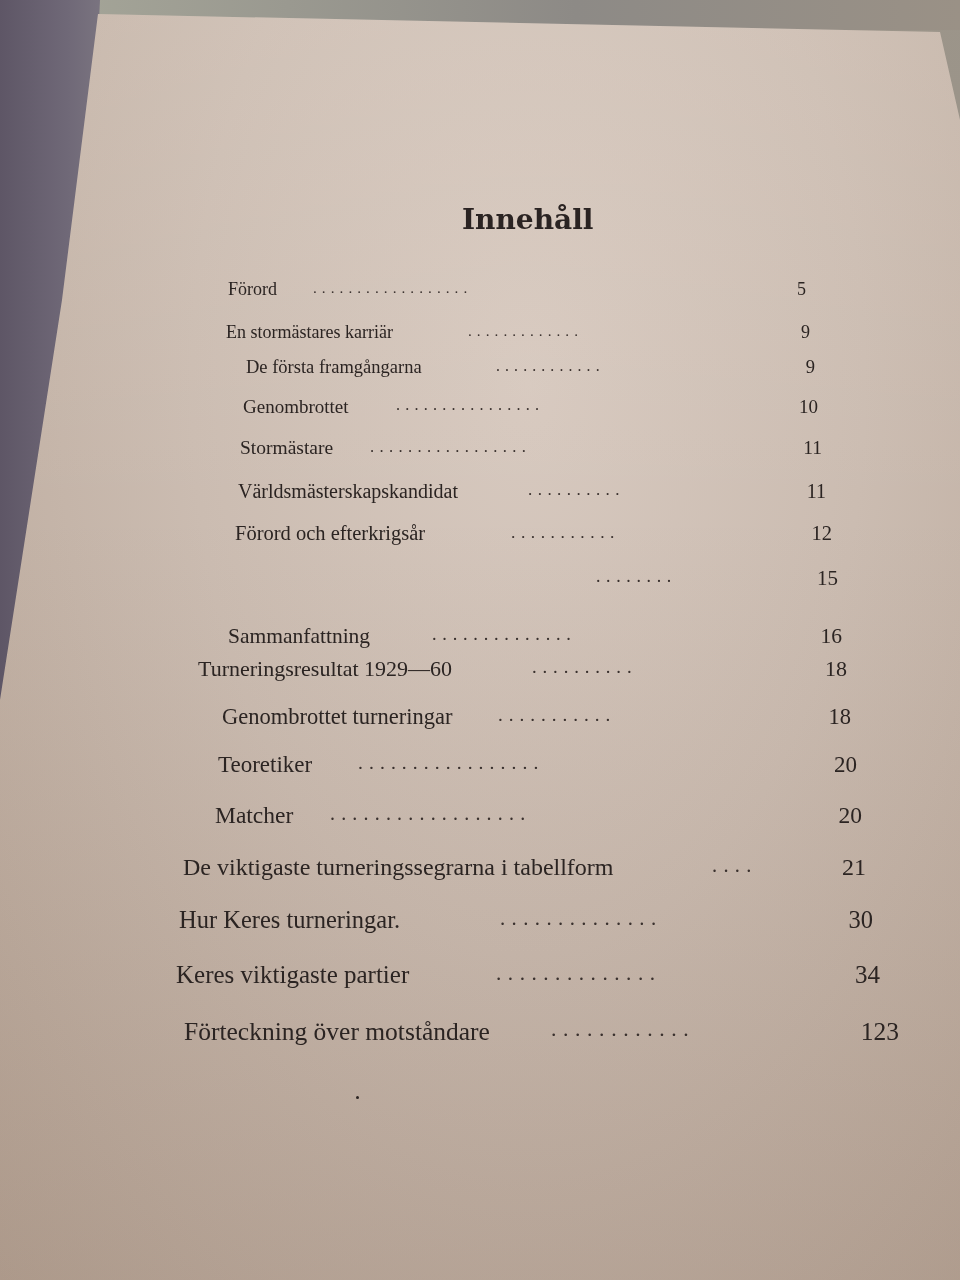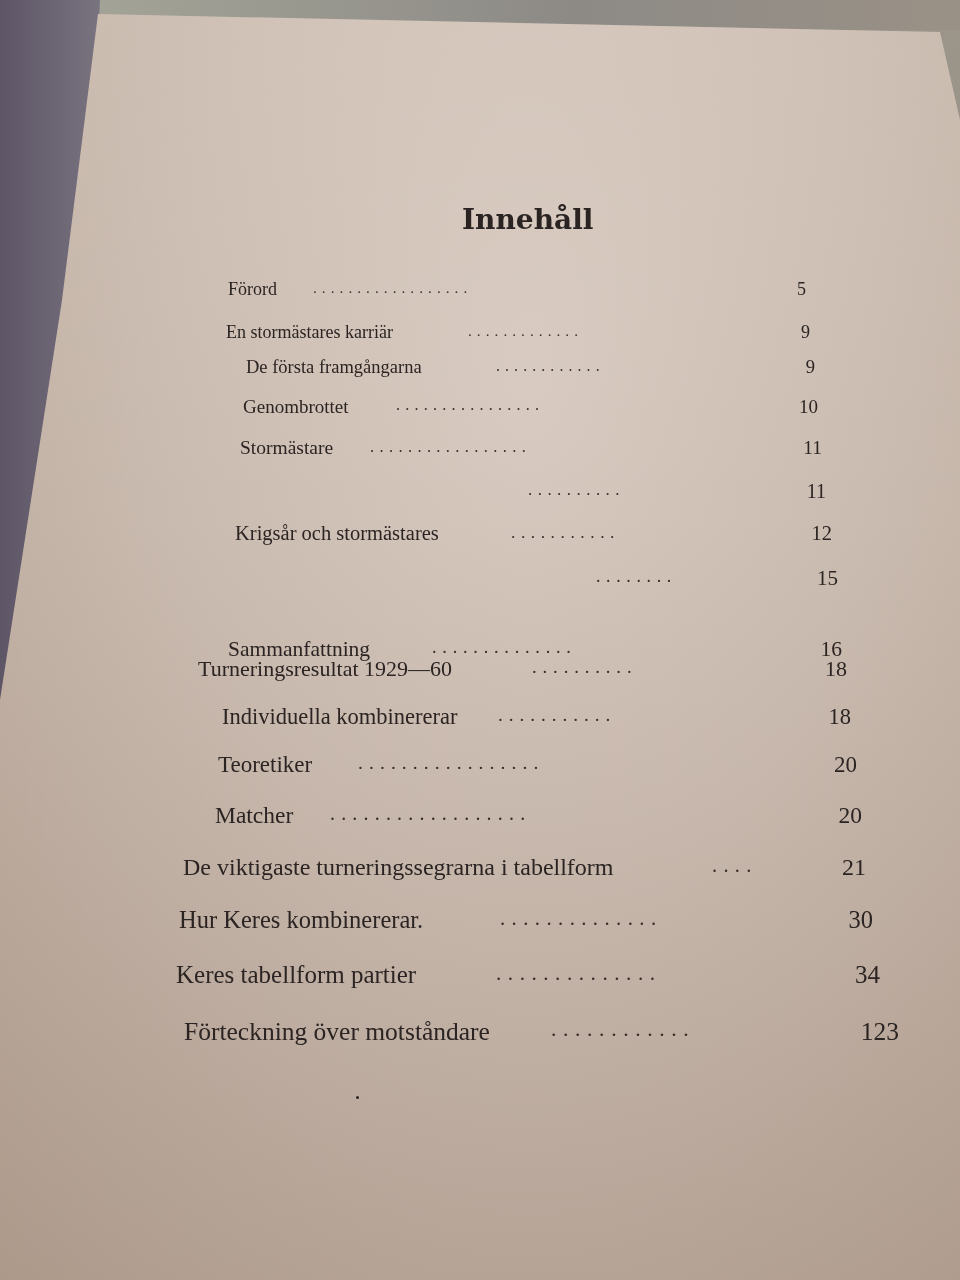--- a/index.html
+++ b/index.html
@@ -118,69 +118,70 @@
         <span class="toc-label">Genombrottet</span>
         <span class="toc-dots" style="left: 153px; font-size: 16.15px; letter-spacing: 0.6px;">.   .   .   .   .   .   .   .   .   .   .   .   .   .   .   .</span>
         <span class="toc-page" style="right: 0px;">10</span>
       </div>
       <div class="toc-row" style="left: 240px; top: 437px; font-size: 19.5px; width: 582px; height: 27.3px;">
         <span class="toc-label">Stormästare</span>
         <span class="toc-dots" style="left: 130px; font-size: 16.575px; letter-spacing: 0.6px;">.   .   .   .   .   .   .   .   .   .   .   .   .   .   .   .   .</span>
         <span class="toc-page" style="right: 0px;">11</span>
       </div>
       <div class="toc-row" style="left: 238px; top: 480px; font-size: 20px; width: 588px; height: 28px;">
+        <span class="toc-label">Världsmästerskapskandidat</span>
         <span class="toc-dots" style="left: 290px; font-size: 17px; letter-spacing: 0.6px;">.   .   .   .   .   .   .   .   .   .</span>
         <span class="toc-page" style="right: 0px;">11</span>
       </div>
       <div class="toc-row" style="left: 235px; top: 522px; font-size: 20.5px; width: 597px; height: 28.7px;">
-        <span class="toc-label">Krigsår och stormästares</span>
+        <span class="toc-label">Förord och efterkrigsår</span>
         <span class="toc-dots" style="left: 276px; font-size: 17.425px; letter-spacing: 0.6px;">.   .   .   .   .   .   .   .   .   .   .</span>
         <span class="toc-page" style="right: 0px;">12</span>
       </div>
       <div class="toc-row" style="left: 232px; top: 566px; font-size: 21px; width: 606px; height: 29.4px;">
         <span class="toc-dots" style="left: 364px; font-size: 17.85px; letter-spacing: 0.6px;">.   .   .   .   .   .   .   .</span>
         <span class="toc-page" style="right: 0px;">15</span>
       </div>
-      <div class="toc-row" style="left: 228px; top: 637px; font-size: 21.5px; width: 614px; height: 30.1px;">
+      <div class="toc-row" style="left: 228px; top: 624px; font-size: 21.5px; width: 614px; height: 30.1px;">
         <span class="toc-label">Sammanfattning</span>
         <span class="toc-dots" style="left: 204px; font-size: 18.275px; letter-spacing: 0.6px;">.   .   .   .   .   .   .   .   .   .   .   .   .   .</span>
         <span class="toc-page" style="right: 0px;">16</span>
       </div>
       <div class="toc-row" style="left: 198px; top: 656px; font-size: 22px; width: 649px; height: 30.8px;">
         <span class="toc-label">Turneringsresultat 1929—60</span>
         <span class="toc-dots" style="left: 334px; font-size: 18.7px; letter-spacing: 0.6px;">.   .   .   .   .   .   .   .   .   .</span>
         <span class="toc-page" style="right: 0px;">18</span>
       </div>
       <div class="toc-row" style="left: 222px; top: 704px; font-size: 22.5px; width: 629px; height: 31.5px;">
-        <span class="toc-label">Individuella kombinererar</span>
+        <span class="toc-label">Genombrottet turneringar</span>
         <span class="toc-dots" style="left: 276px; font-size: 19.125px; letter-spacing: 0.6px;">.   .   .   .   .   .   .   .   .   .   .</span>
         <span class="toc-page" style="right: 0px;">18</span>
       </div>
       <div class="toc-row" style="left: 218px; top: 752px; font-size: 23px; width: 639px; height: 32.2px;">
         <span class="toc-label">Teoretiker</span>
         <span class="toc-dots" style="left: 140px; font-size: 19.55px; letter-spacing: 0.6px;">.   .   .   .   .   .   .   .   .   .   .   .   .   .   .   .   .</span>
         <span class="toc-page" style="right: 0px;">20</span>
       </div>
       <div class="toc-row" style="left: 215px; top: 802px; font-size: 23.5px; width: 647px; height: 32.9px;">
         <span class="toc-label">Matcher</span>
         <span class="toc-dots" style="left: 115px; font-size: 19.975px; letter-spacing: 0.6px;">.   .   .   .   .   .   .   .   .   .   .   .   .   .   .   .   .   .</span>
         <span class="toc-page" style="right: 0px;">20</span>
       </div>
       <div class="toc-row" style="left: 183px; top: 854px; font-size: 24px; width: 683px; height: 33.6px;">
         <span class="toc-label">De viktigaste turneringssegrarna i tabellform</span>
         <span class="toc-dots" style="left: 529px; font-size: 20.4px; letter-spacing: 0.6px;">.   .   .   .</span>
         <span class="toc-page" style="right: 0px;">21</span>
       </div>
       <div class="toc-row" style="left: 179px; top: 906px; font-size: 24.5px; width: 694px; height: 34.3px;">
-        <span class="toc-label">Hur Keres kombinererar.</span>
+        <span class="toc-label">Hur Keres turneringar.</span>
         <span class="toc-dots" style="left: 321px; font-size: 20.825px; letter-spacing: 0.6px;">.   .   .   .   .   .   .   .   .   .   .   .   .   .</span>
         <span class="toc-page" style="right: 0px; text-align: center;">30</span>
       </div>
       <div class="toc-row" style="left: 176px; top: 961px; font-size: 25px; width: 704px; height: 35px;">
-        <span class="toc-label">Keres tabellform partier</span>
+        <span class="toc-label">Keres viktigaste partier</span>
         <span class="toc-dots" style="left: 320px; font-size: 21.25px; letter-spacing: 0.6px;">.   .   .   .   .   .   .   .   .   .   .   .   .   .</span>
         <span class="toc-page" style="right: 0px;">34</span>
       </div>
       <div class="toc-row" style="left: 184px; top: 1017px; font-size: 25.5px; width: 715px; height: 35.7px;">
         <span class="toc-label">Förteckning över motståndare</span>
         <span class="toc-dots" style="left: 367px; font-size: 21.675px; letter-spacing: 0.6px;">.   .   .   .   .   .   .   .   .   .   .   .</span>
         <span class="toc-page" style="right: 0px;">123</span>
       </div>
     </div>
 

